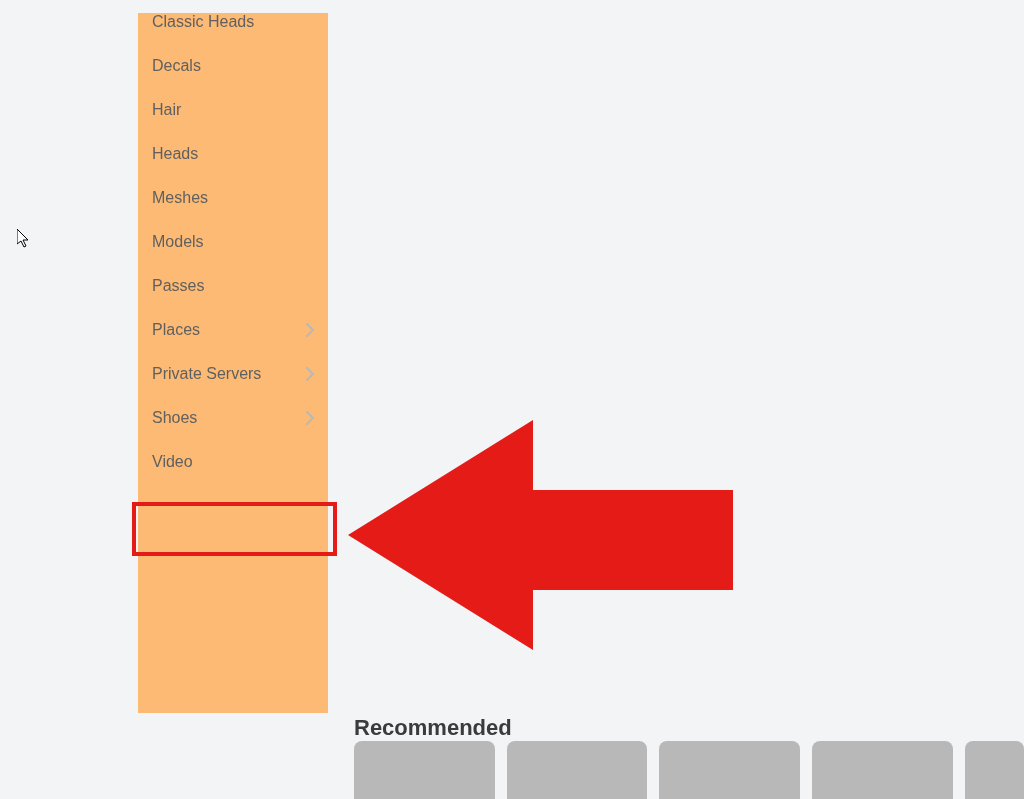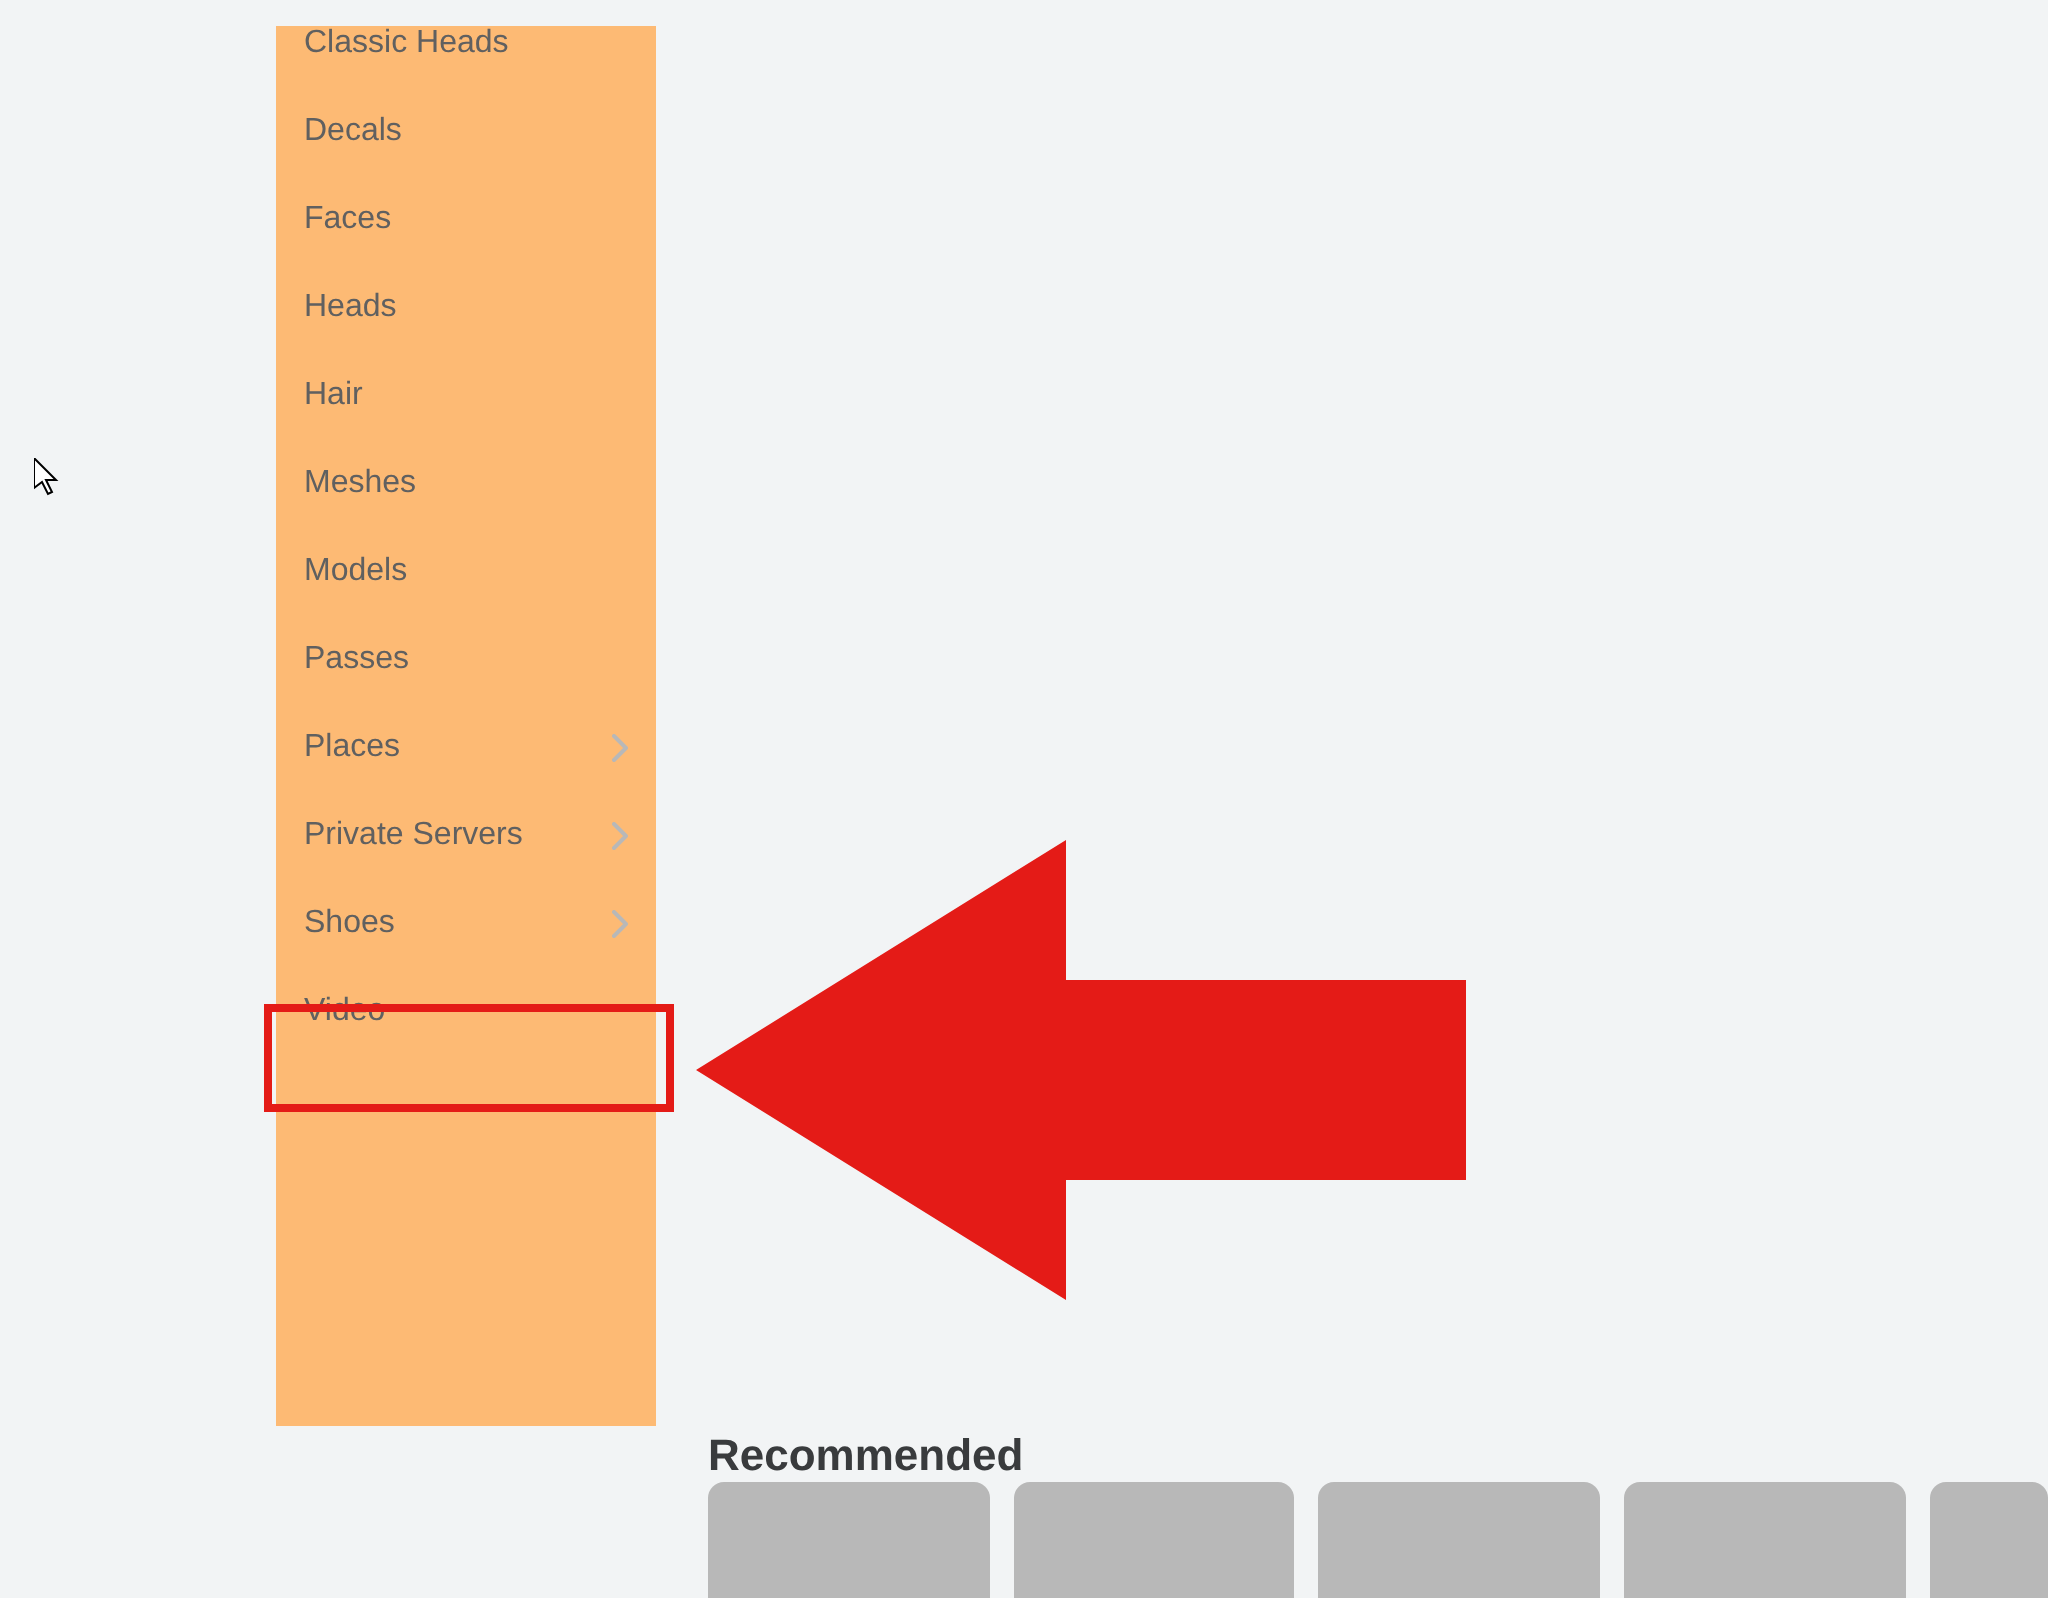--- a/index.html
+++ b/index.html
@@ -89,27 +89,24 @@
 <body>
 
 <div class="sidebar">
   <div class="sidebar-item" style="padding-top:0;">
     <span>Classic Heads</span>
   </div>
   <div class="sidebar-item">
     <span>Decals</span>
   </div>
   <div class="sidebar-item">
-    <span>Faces</span>
+    <span>Hair</span>
   </div>
   <div class="sidebar-item">
     <span>Heads</span>
-  </div>
-  <div class="sidebar-item">
-    <span>Hair</span>
   </div>
   <div class="sidebar-item">
     <span>Meshes</span>
   </div>
   <div class="sidebar-item">
     <span>Models</span>
   </div>
   <div class="sidebar-item">
     <span>Passes</span>
   </div>

